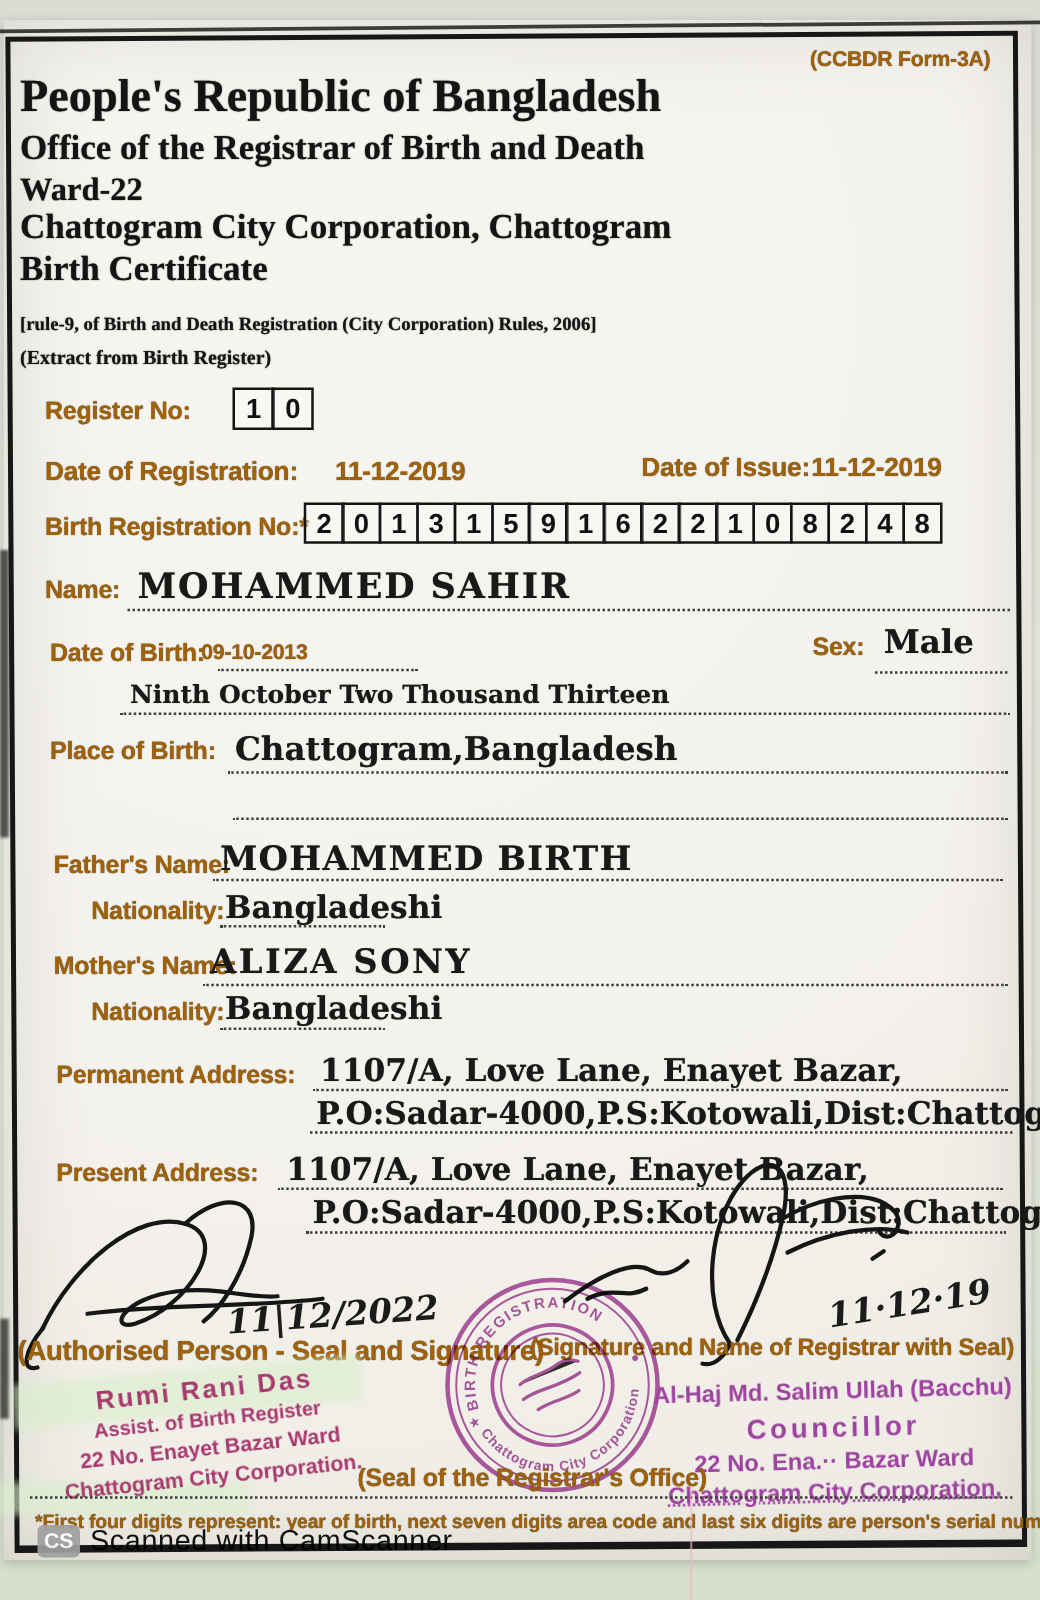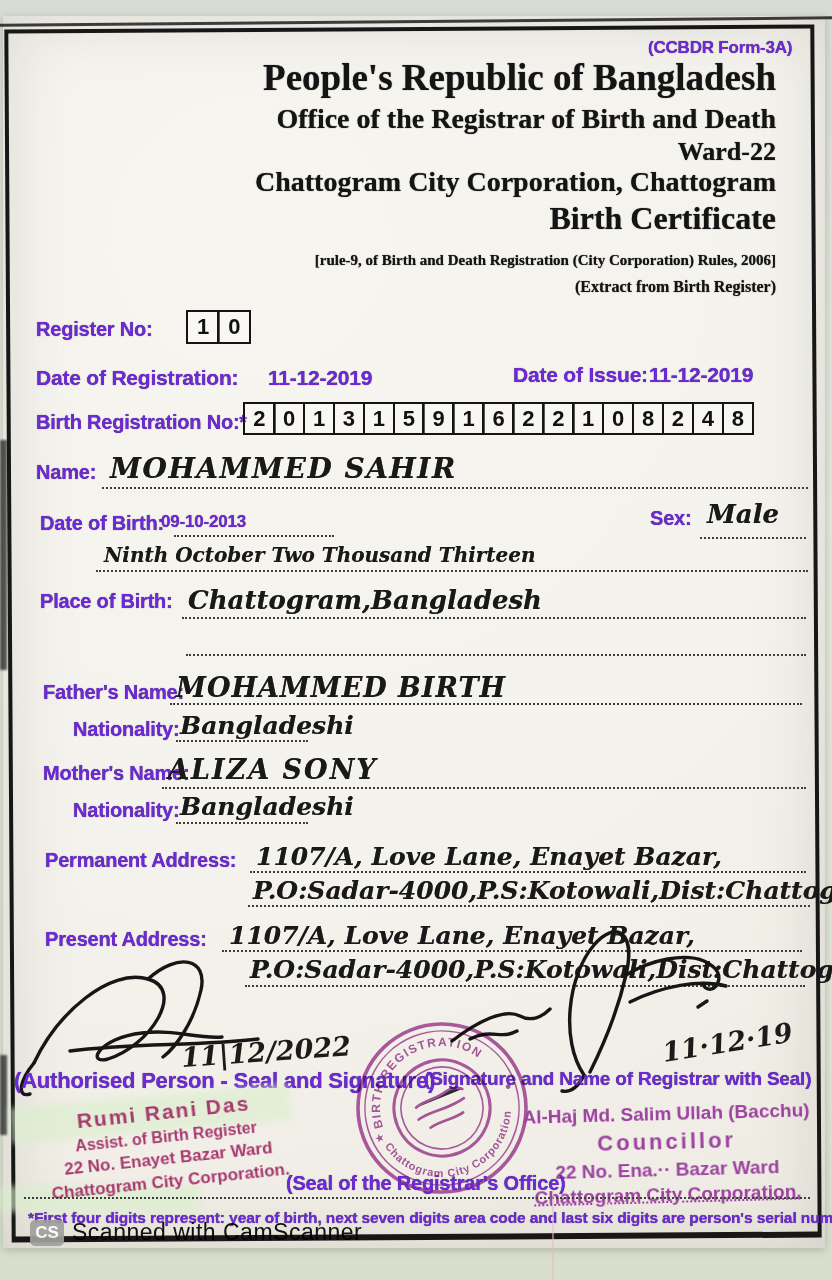--- a/index.html
+++ b/index.html
@@ -17,23 +17,23 @@
   }
   .frame{
     left:8px;top:27px;width:802px;height:1203px;
     border:4.5px solid #171717;border-bottom-width:6px;
     transform:rotate(-.35deg);
   }
   .scanline{left:-4px;top:20px;width:840px;height:3px;background:#1d1d1d;transform:rotate(-.5deg);opacity:.85;}
   .streak{width:7px;background:#222;filter:blur(1.2px);opacity:.75;}
   
   .ser{font-family:"Liberation Serif",serif;font-weight:700;color:#141414;text-shadow:0 0 1px rgba(15,15,15,.75);white-space:nowrap;}
-  .ctr{left:0;width:776px;text-align:right;}
-  .lbl{font-family:"Liberation Sans",sans-serif;font-weight:700;font-size:20px;color:#6d28d9;letter-spacing:-.2px;text-shadow:0 0 .8px rgba(20,20,20,.85);white-space:nowrap;}
-  .script{font-family:"DejaVu Serif",serif;font-style:italic;font-weight:700;color:#191919;text-shadow:0 0 .6px rgba(0,0,0,.6);white-space:nowrap;}
+  .ctr{left:16px;width:776px;text-align:left;}
+  .lbl{font-family:"Liberation Sans",sans-serif;font-weight:700;font-size:20px;color:#a16207;letter-spacing:-.2px;text-shadow:0 0 .8px rgba(20,20,20,.85);white-space:nowrap;}
+  .script{font-family:"DejaVu Serif",serif;font-weight:700;color:#191919;text-shadow:0 0 .6px rgba(0,0,0,.6);white-space:nowrap;}
   .dl{height:0;border-bottom:2.8px dotted #3d3d3d;}
   
   .cells{display:flex;}
   .cell{box-sizing:border-box;border:2.6px solid #141414;margin-left:-2.6px;display:flex;align-items:center;justify-content:center;
         font-family:"Liberation Sans",sans-serif;font-weight:700;color:#111;background:rgba(255,255,255,.3);}
   .cell:first-child{margin-left:0;}
   .regcell{width:34px;height:34px;font-size:22px;}
   .brcell{width:32.5px;height:33px;font-size:22px;}
   
   .stamp{color:#a8396f;filter:blur(.35px);white-space:nowrap;font-weight:700;}
@@ -52,21 +52,21 @@
 <div class="abs scanline"></div>
 <div class="abs streak" style="left:0;top:440px;height:230px;"></div>
 <div class="abs streak" style="left:0;top:1055px;height:80px;"></div>
 <div class="abs frame"></div>
 
 <div class="abs lbl" style="top:38px;left:648px;font-size:17px;">(CCBDR Form-3A)</div>
 <div class="abs ser ctr" style="top:56px;font-size:37px;">People's Republic of Bangladesh</div>
 <div class="abs ser ctr" style="top:103px;font-size:28px;">Office of the Registrar of Birth and Death</div>
 <div class="abs ser ctr" style="top:137px;font-size:26px;">Ward-22</div>
 <div class="abs ser ctr" style="top:166px;font-size:28px;">Chattogram City Corporation, Chattogram</div>
-<div class="abs ser ctr" style="top:200px;font-size:32px;">Birth Certificate</div>
+<div class="abs ser ctr" style="top:200px;font-size:28px;">Birth Certificate</div>
 <div class="abs ser ctr" style="top:252px;font-size:15px;">[rule-9, of Birth and Death Registration (City Corporation) Rules, 2006]</div>
 <div class="abs ser ctr" style="top:278px;font-size:16px;">(Extract from Birth Register)</div>
 
 <div class="abs lbl" style="top:318px;left:36px;">Register No:</div>
 <div class="abs cells" style="top:310px;left:186px;">
   <div class="cell regcell">1</div>
   <div class="cell regcell">0</div>
 </div>
 
 <div class="abs lbl" style="top:366px;left:36px;font-size:21px;">Date of Registration:</div>

